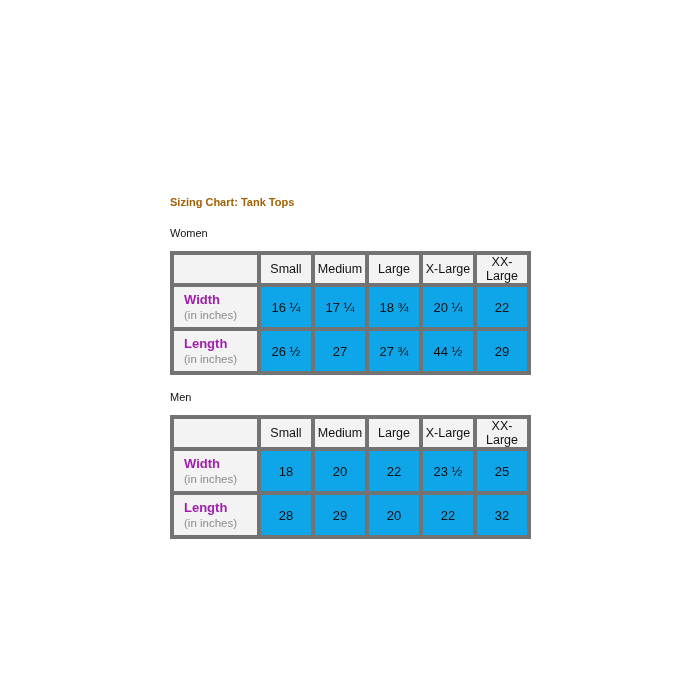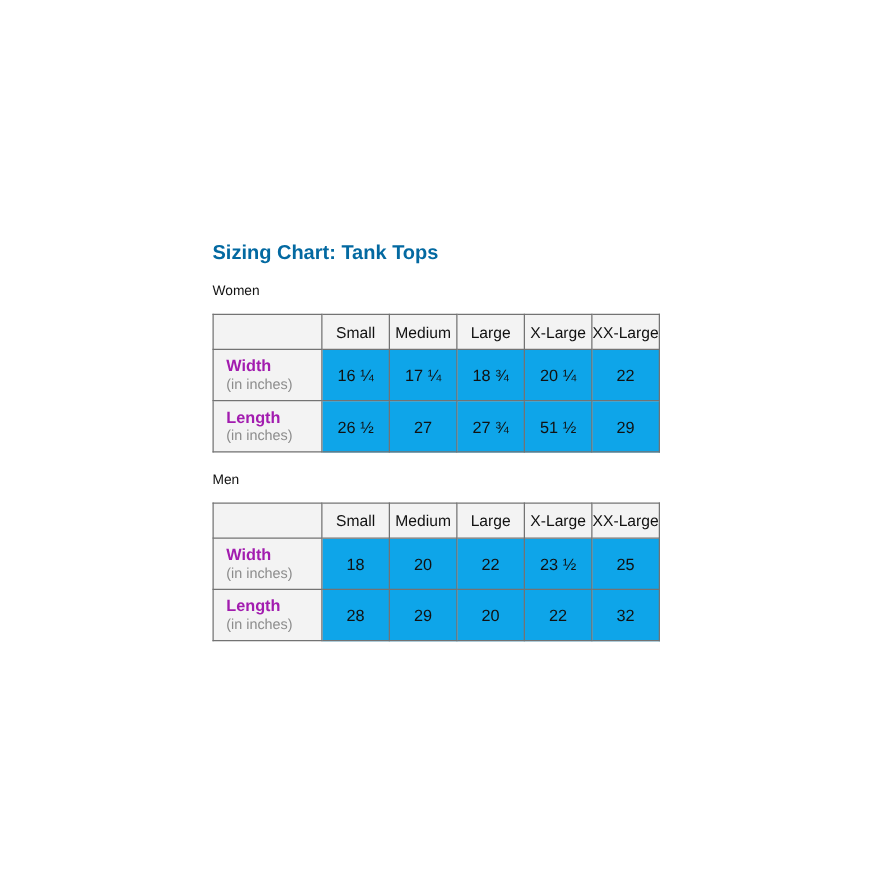--- a/index.html
+++ b/index.html
@@ -12,46 +12,46 @@
     font-family: "Liberation Sans", sans-serif;
     color: #0f1111;
   }
   .content {
     position: absolute;
     left: 170px;
     top: 194px;
     width: 360px;
   }
   .page-title {
-    font-size: 16px;
+    font-size: 11px;
     font-weight: 700;
     line-height: 17px;
     margin: 0 0 14px 0;
-    color: #0369a1;
+    color: #a16207;
   }
   .section-heading {
     font-size: 11px;
     font-weight: 400;
     line-height: 17px;
     margin: 0 0 9px 0;
     color: #111111;
   }
   .section-men .section-heading {
     margin-top: 14px;
   }
   table.sizing-table {
     border-collapse: collapse;
     table-layout: fixed;
     width: 357px;
     font-size: 13px;
     color: #111111;
   }
   table.sizing-table th,
   table.sizing-table td {
-    border: 1px solid #737373;
+    border: 4px solid #737373;
     padding: 0;
   }
   table.sizing-table thead th {
     background: #f3f3f3;
     height: 28px;
     font-weight: 400;
     text-align: center;
     font-size: 12.5px;
     color: #111111;
   }
@@ -123,21 +123,21 @@
           <td>22</td>
         </tr>
         <tr>
           <th class="rowhead">
             <div class="row-label">Length</div>
             <div class="row-sublabel">(in inches)</div>
           </th>
           <td>26 ½</td>
           <td>27</td>
           <td>27 ¾</td>
-          <td>51 ½</td>
+          <td>44 ½</td>
           <td>29</td>
         </tr>
       </tbody>
     </table>
   </div>
 
   <div class="section section-men">
     <h2 class="section-heading">Men</h2>
     <table class="sizing-table">
       <colgroup>

